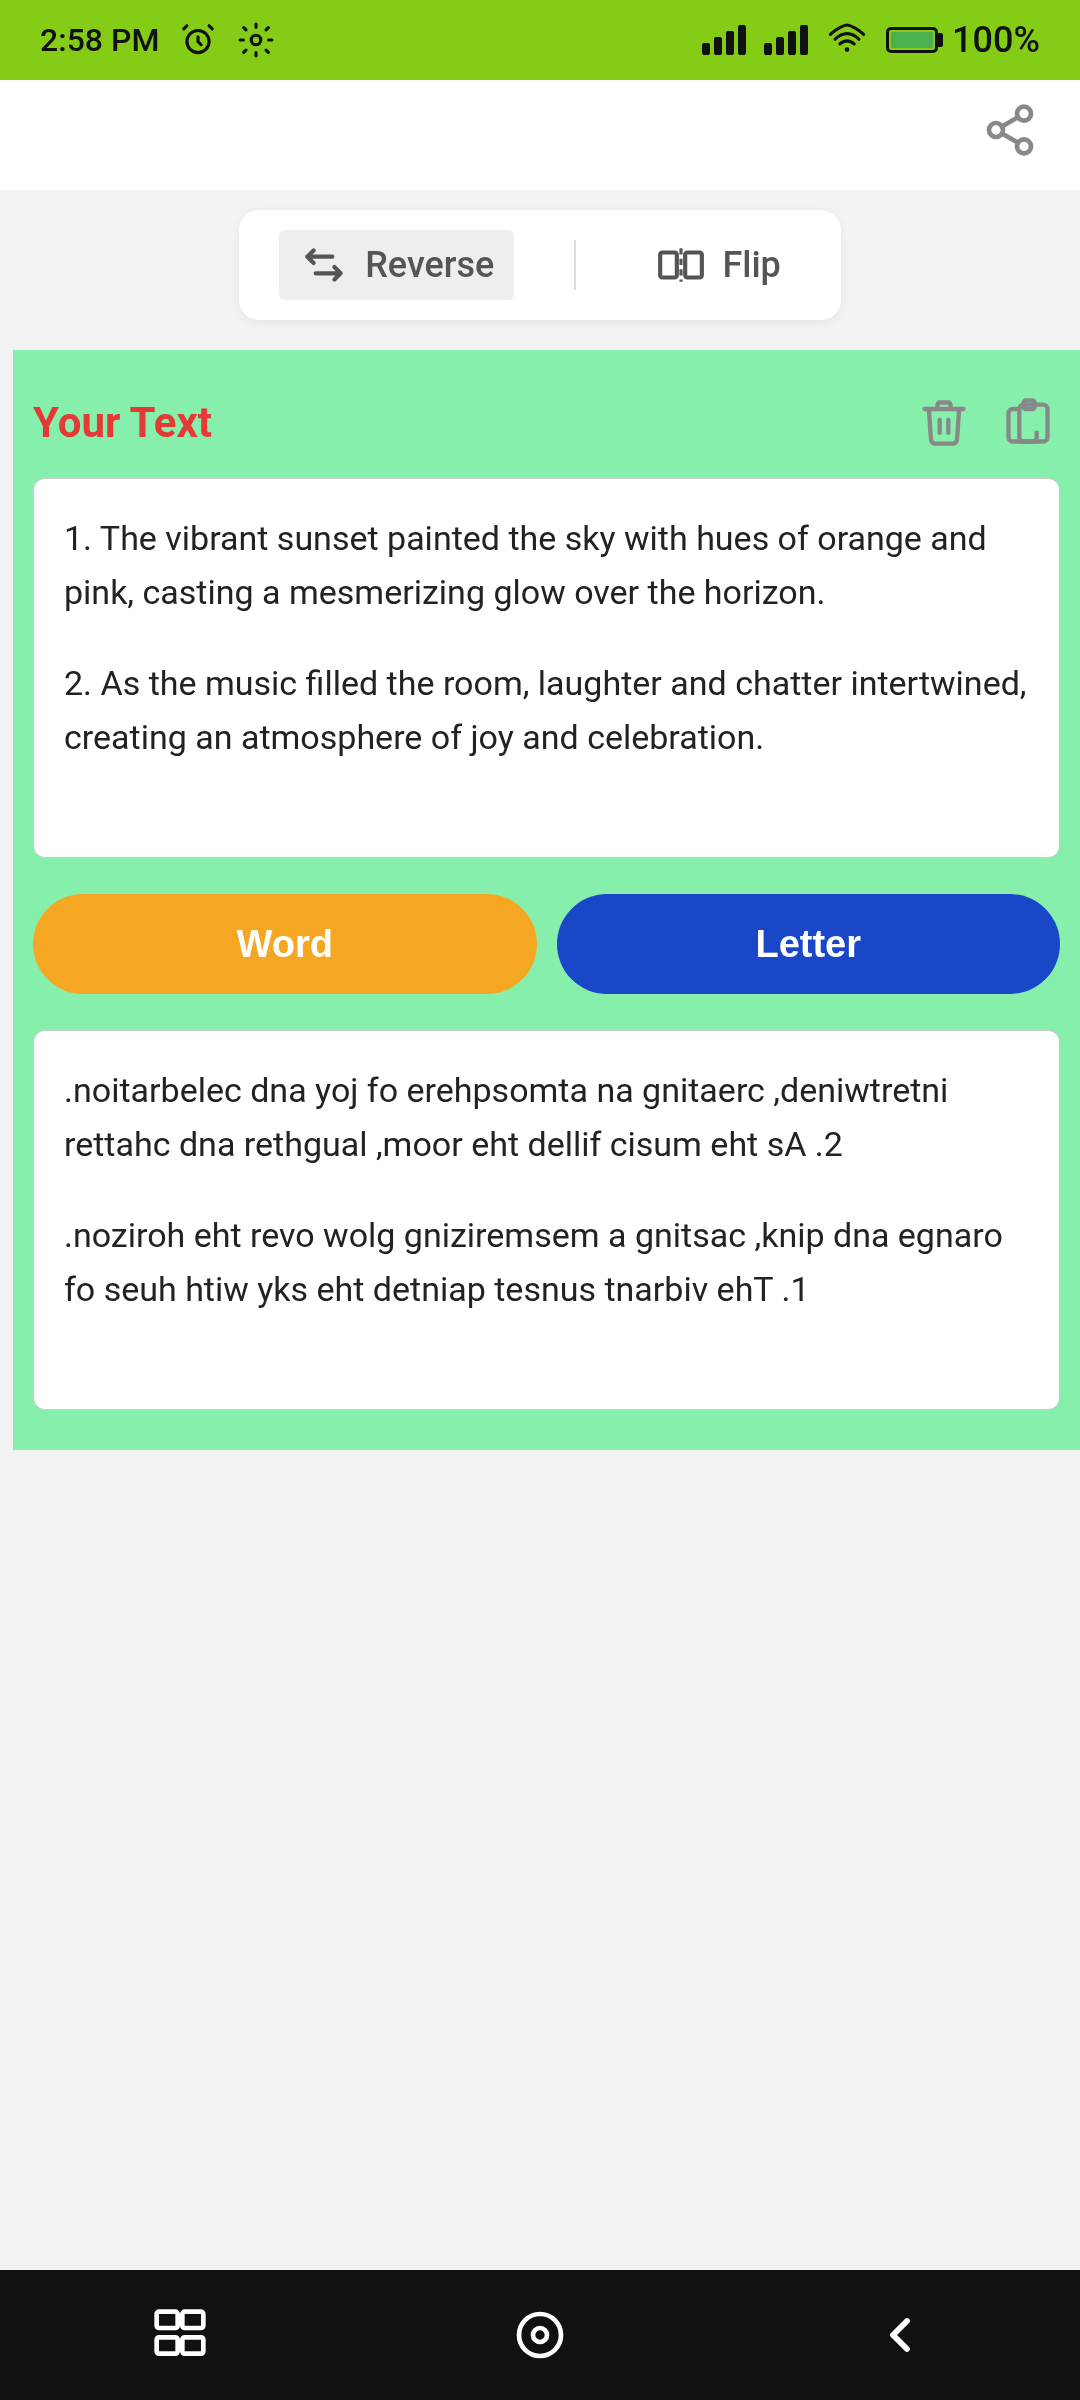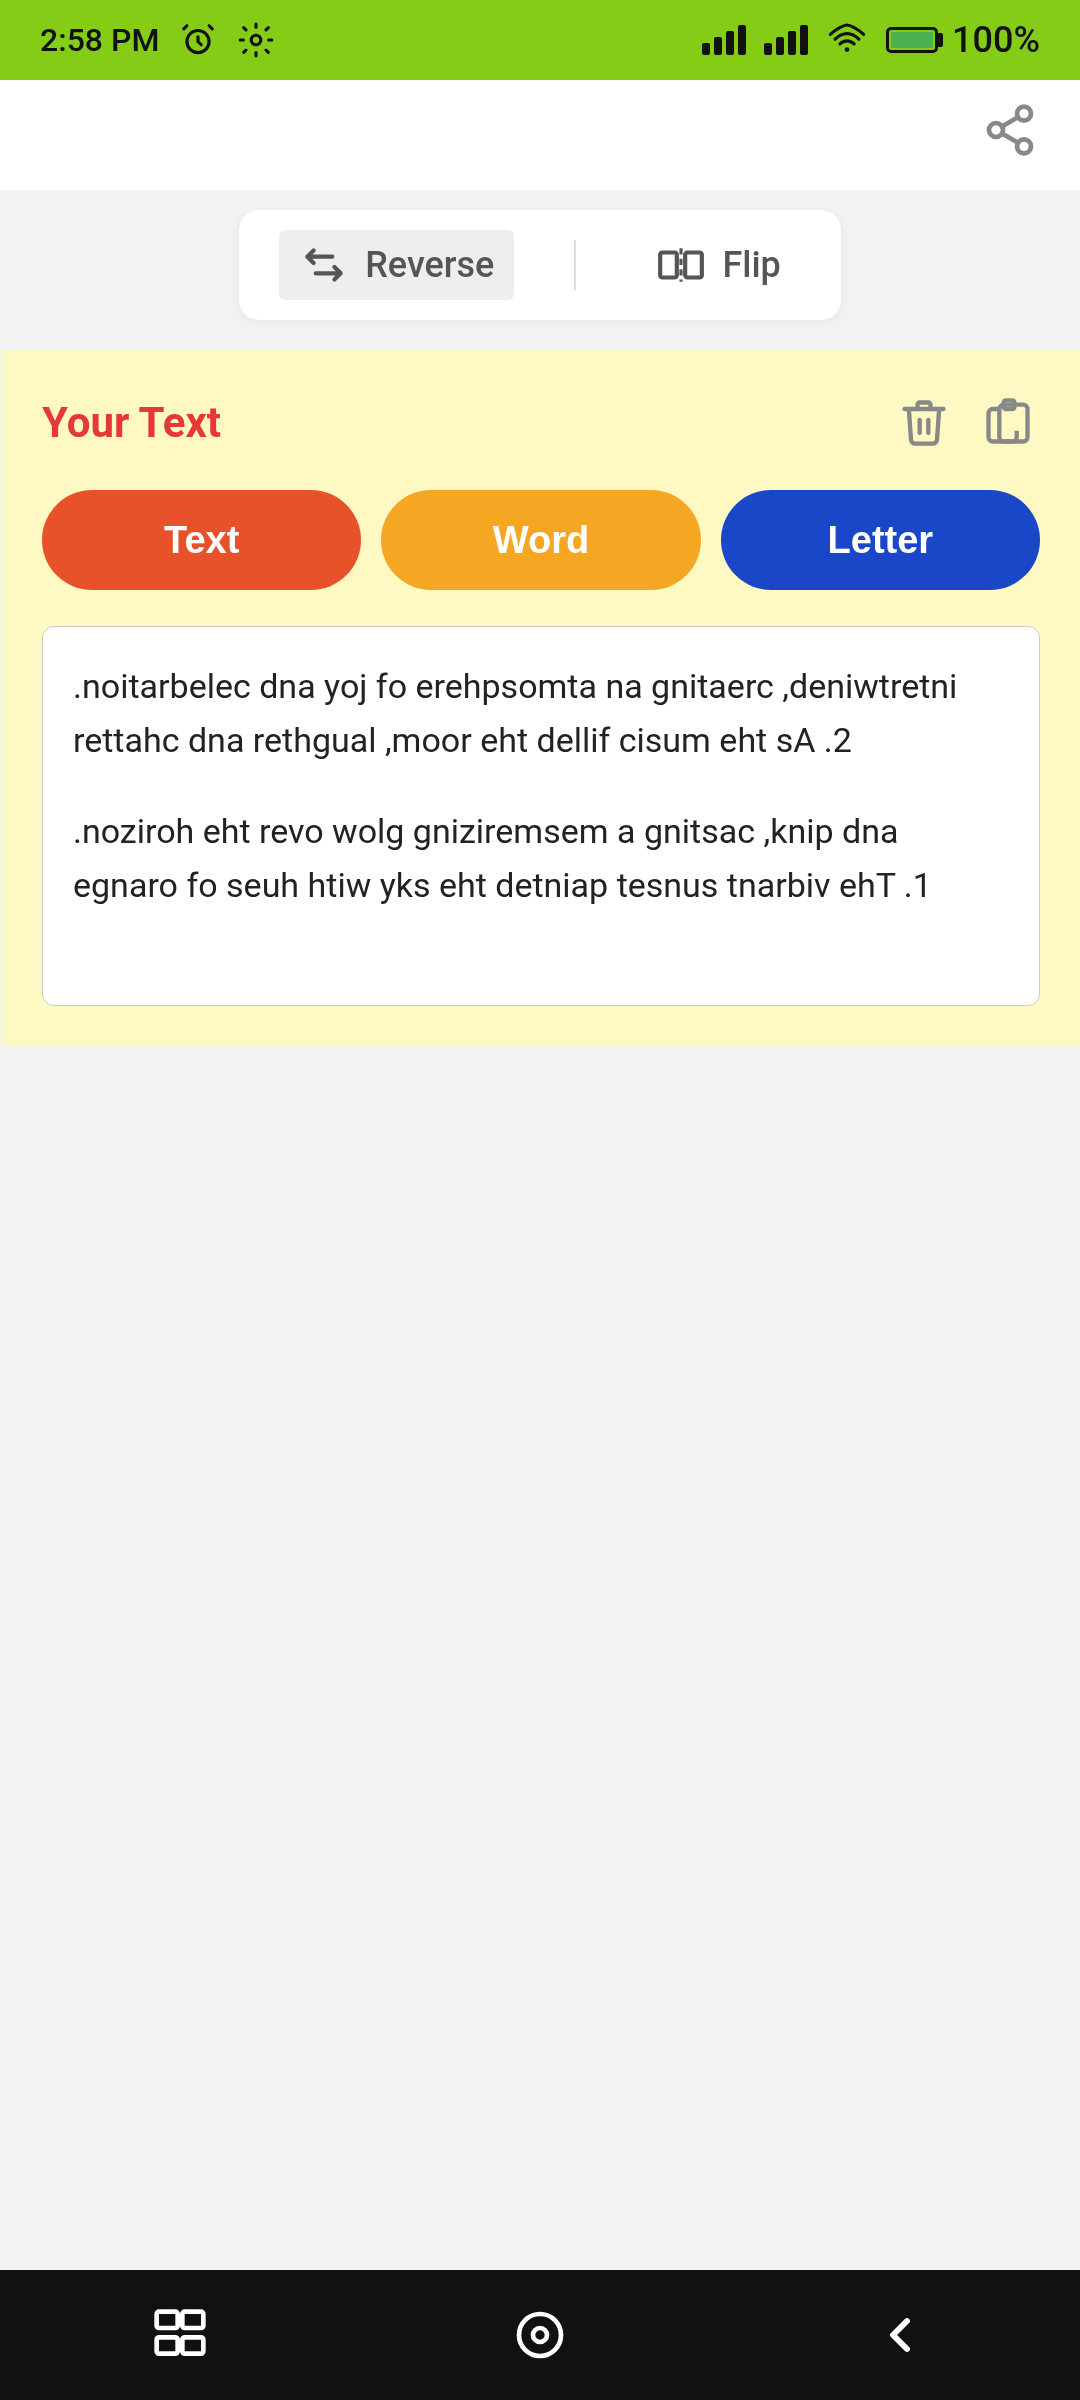--- a/index.html
+++ b/index.html
@@ -134,23 +134,23 @@
       font-weight: 500;
     }
     .mode-divider {
       width: 2px;
       height: 50px;
       background: #ddd;
     }
 
     
     .main-card {
-      background: #fef9c3;
-      margin: 0 0 20px 2px;
-      padding: 40px 40px;
+      background: #86efac;
+      margin: 0 0 20px 13px;
+      padding: 40px 20px;
     }
 
     
     .section-header {
       display: flex;
       align-items: center;
       justify-content: space-between;
       margin-bottom: 24px;
     }
     .section-title {
@@ -345,23 +345,26 @@
       <div class="header-icon-btn">
         <svg width="52" height="52" viewBox="0 0 24 24" fill="none">
           <rect x="8" y="4" width="13" height="17" rx="2" stroke="#888" stroke-width="2"></rect>
           <path d="M8 6H5a2 2 0 00-2 2v11a2 2 0 002 2h9a2 2 0 002-2v-3" stroke="#888" stroke-width="2"></path>
           <rect x="10" y="2" width="5" height="4" rx="1" stroke="#888" stroke-width="2"></rect>
         </svg>
       </div>
     </div>
   </div>
 
+  <div class="text-area-box">
+    <p>1. The vibrant sunset painted the sky with hues of orange and pink, casting a mesmerizing glow over the horizon.</p>
+    <p>2. As the music filled the room, laughter and chatter intertwined, creating an atmosphere of joy and celebration.</p>
+  </div>
 
   <div class="mode-buttons-row">
-    <button class="mode-pill text-btn">Text</button>
     <button class="mode-pill word-btn">Word</button>
     <button class="mode-pill letter-btn">Letter</button>
   </div>
 
 
   <div class="text-area-box">
     <p>.noitarbelec dna yoj fo erehpsomta na gnitaerc ,deniwtretni rettahc dna rethgual ,moor eht dellif cisum eht sA .2</p>
     <p>.noziroh eht revo wolg gniziremsem a gnitsac ,knip dna egnaro fo seuh htiw yks eht detniap tesnus tnarbiv ehT .1</p>
   </div>
 

